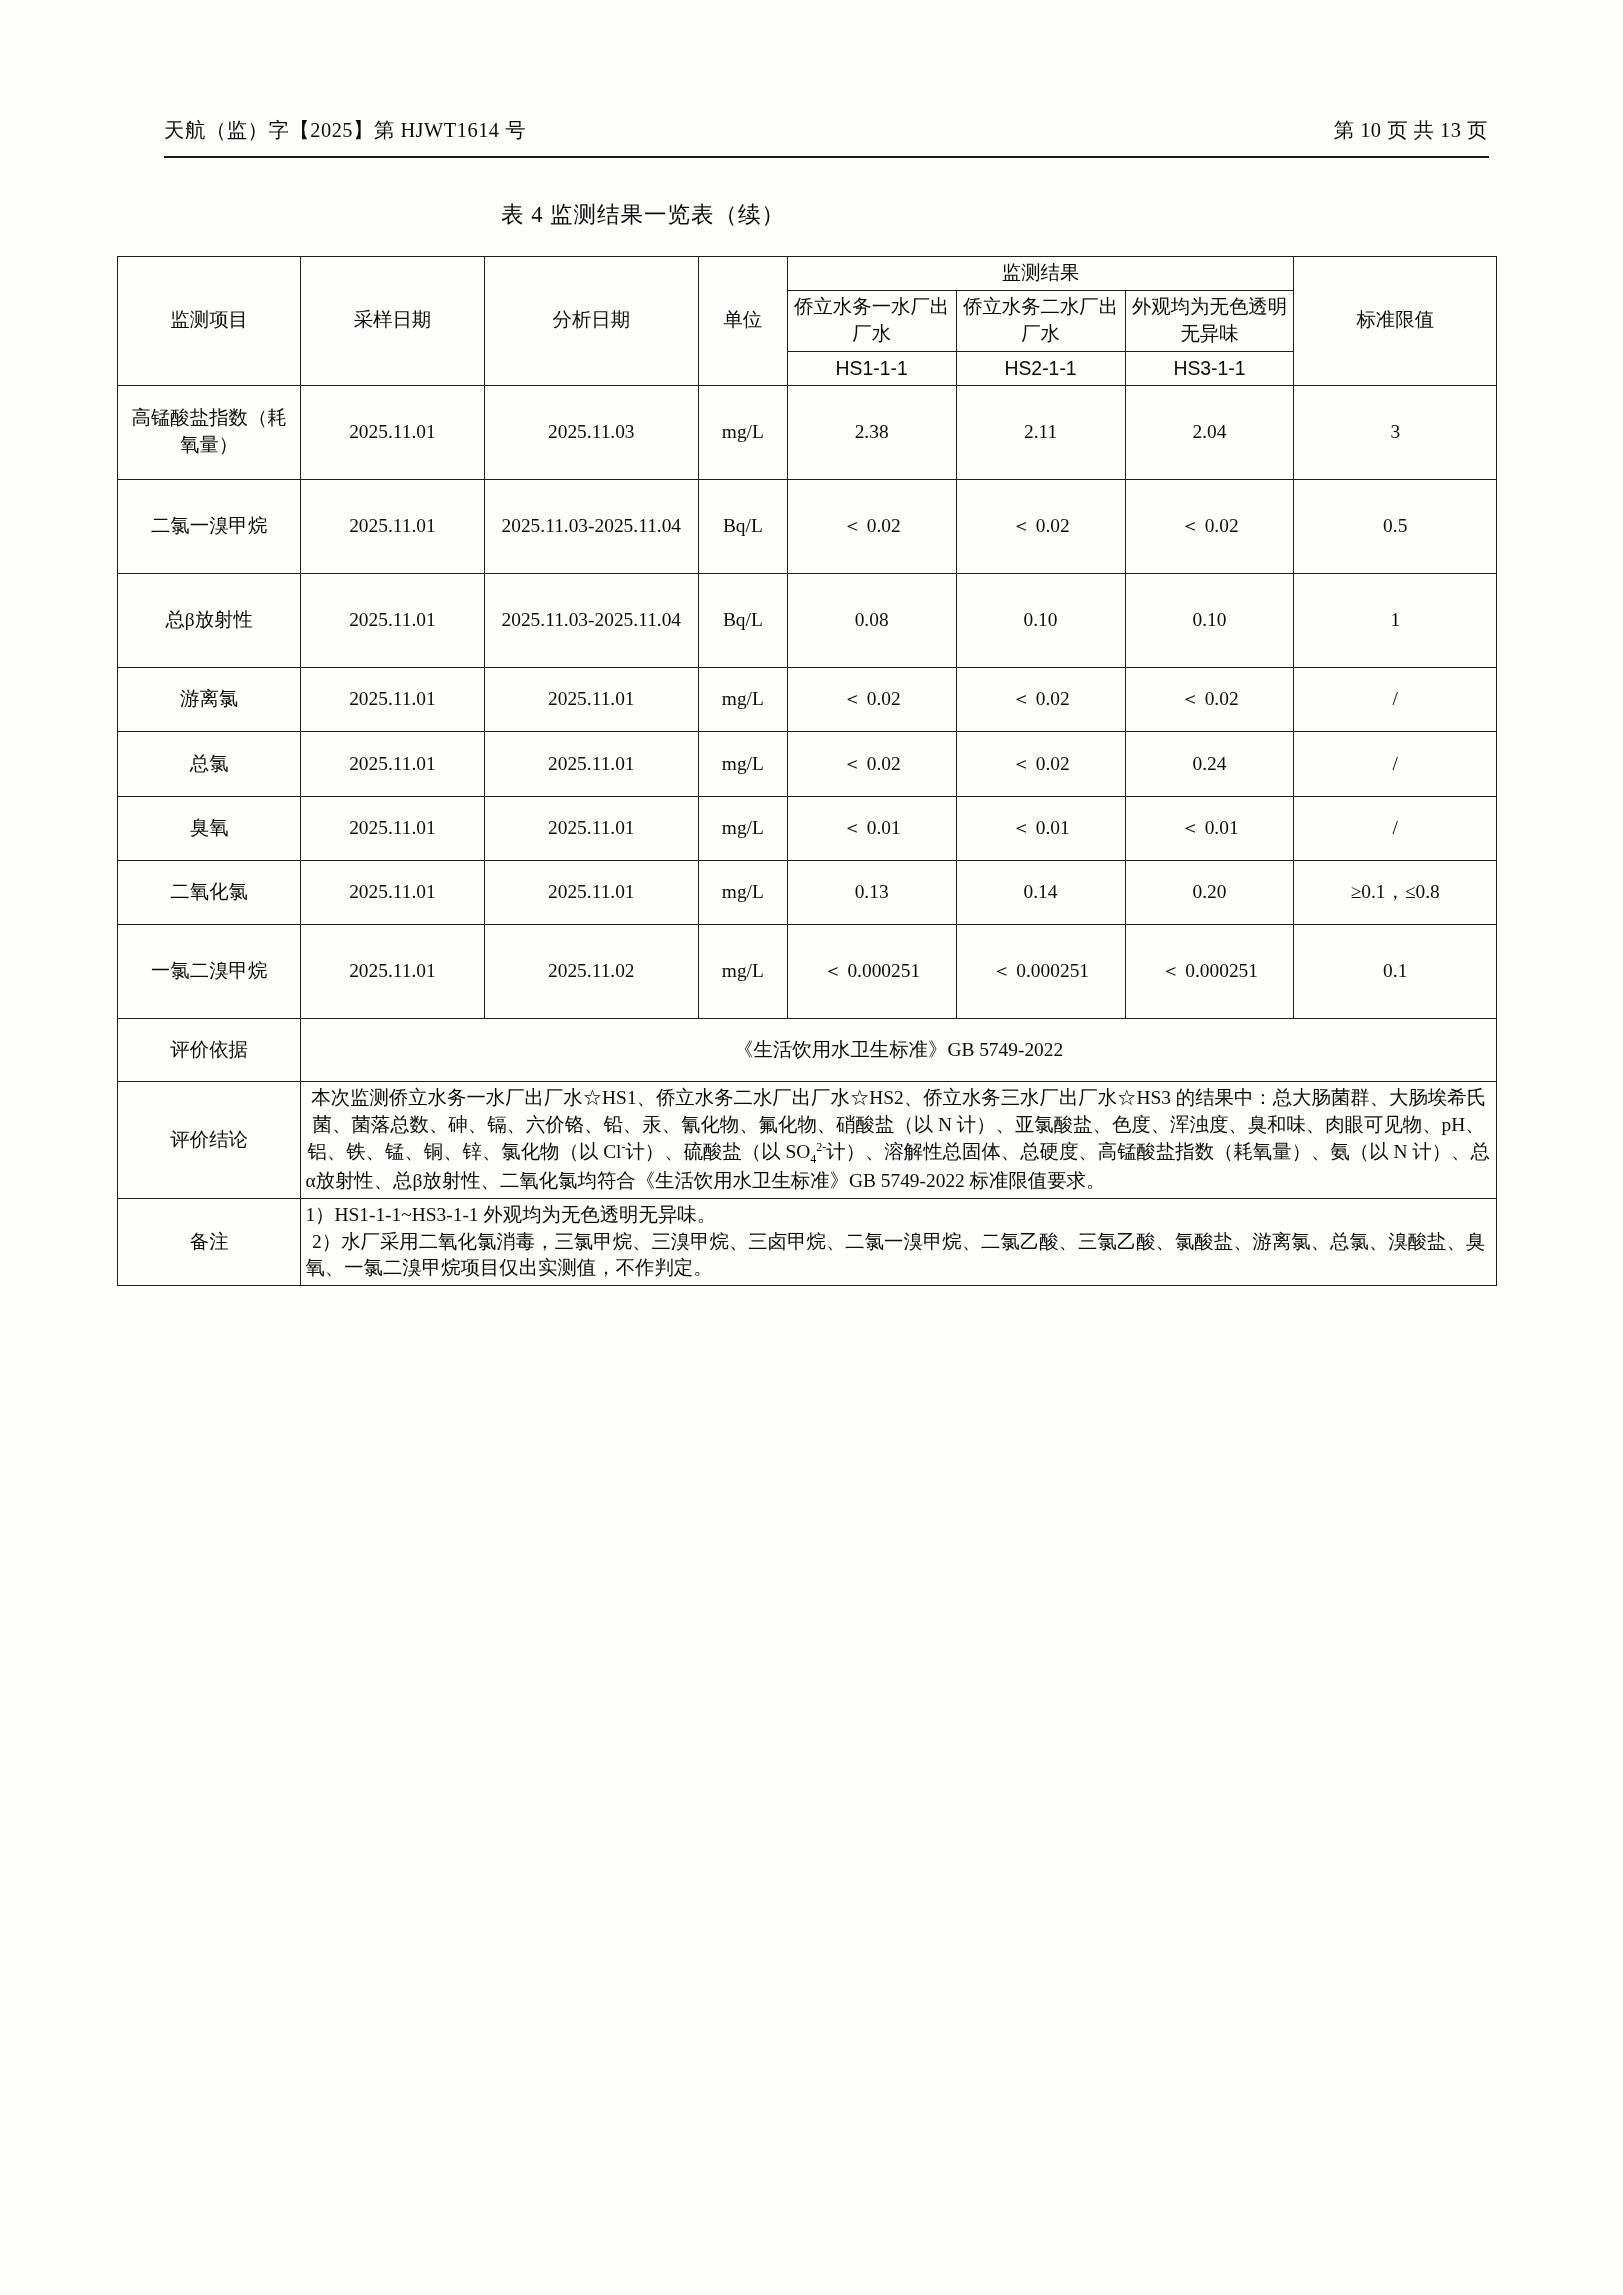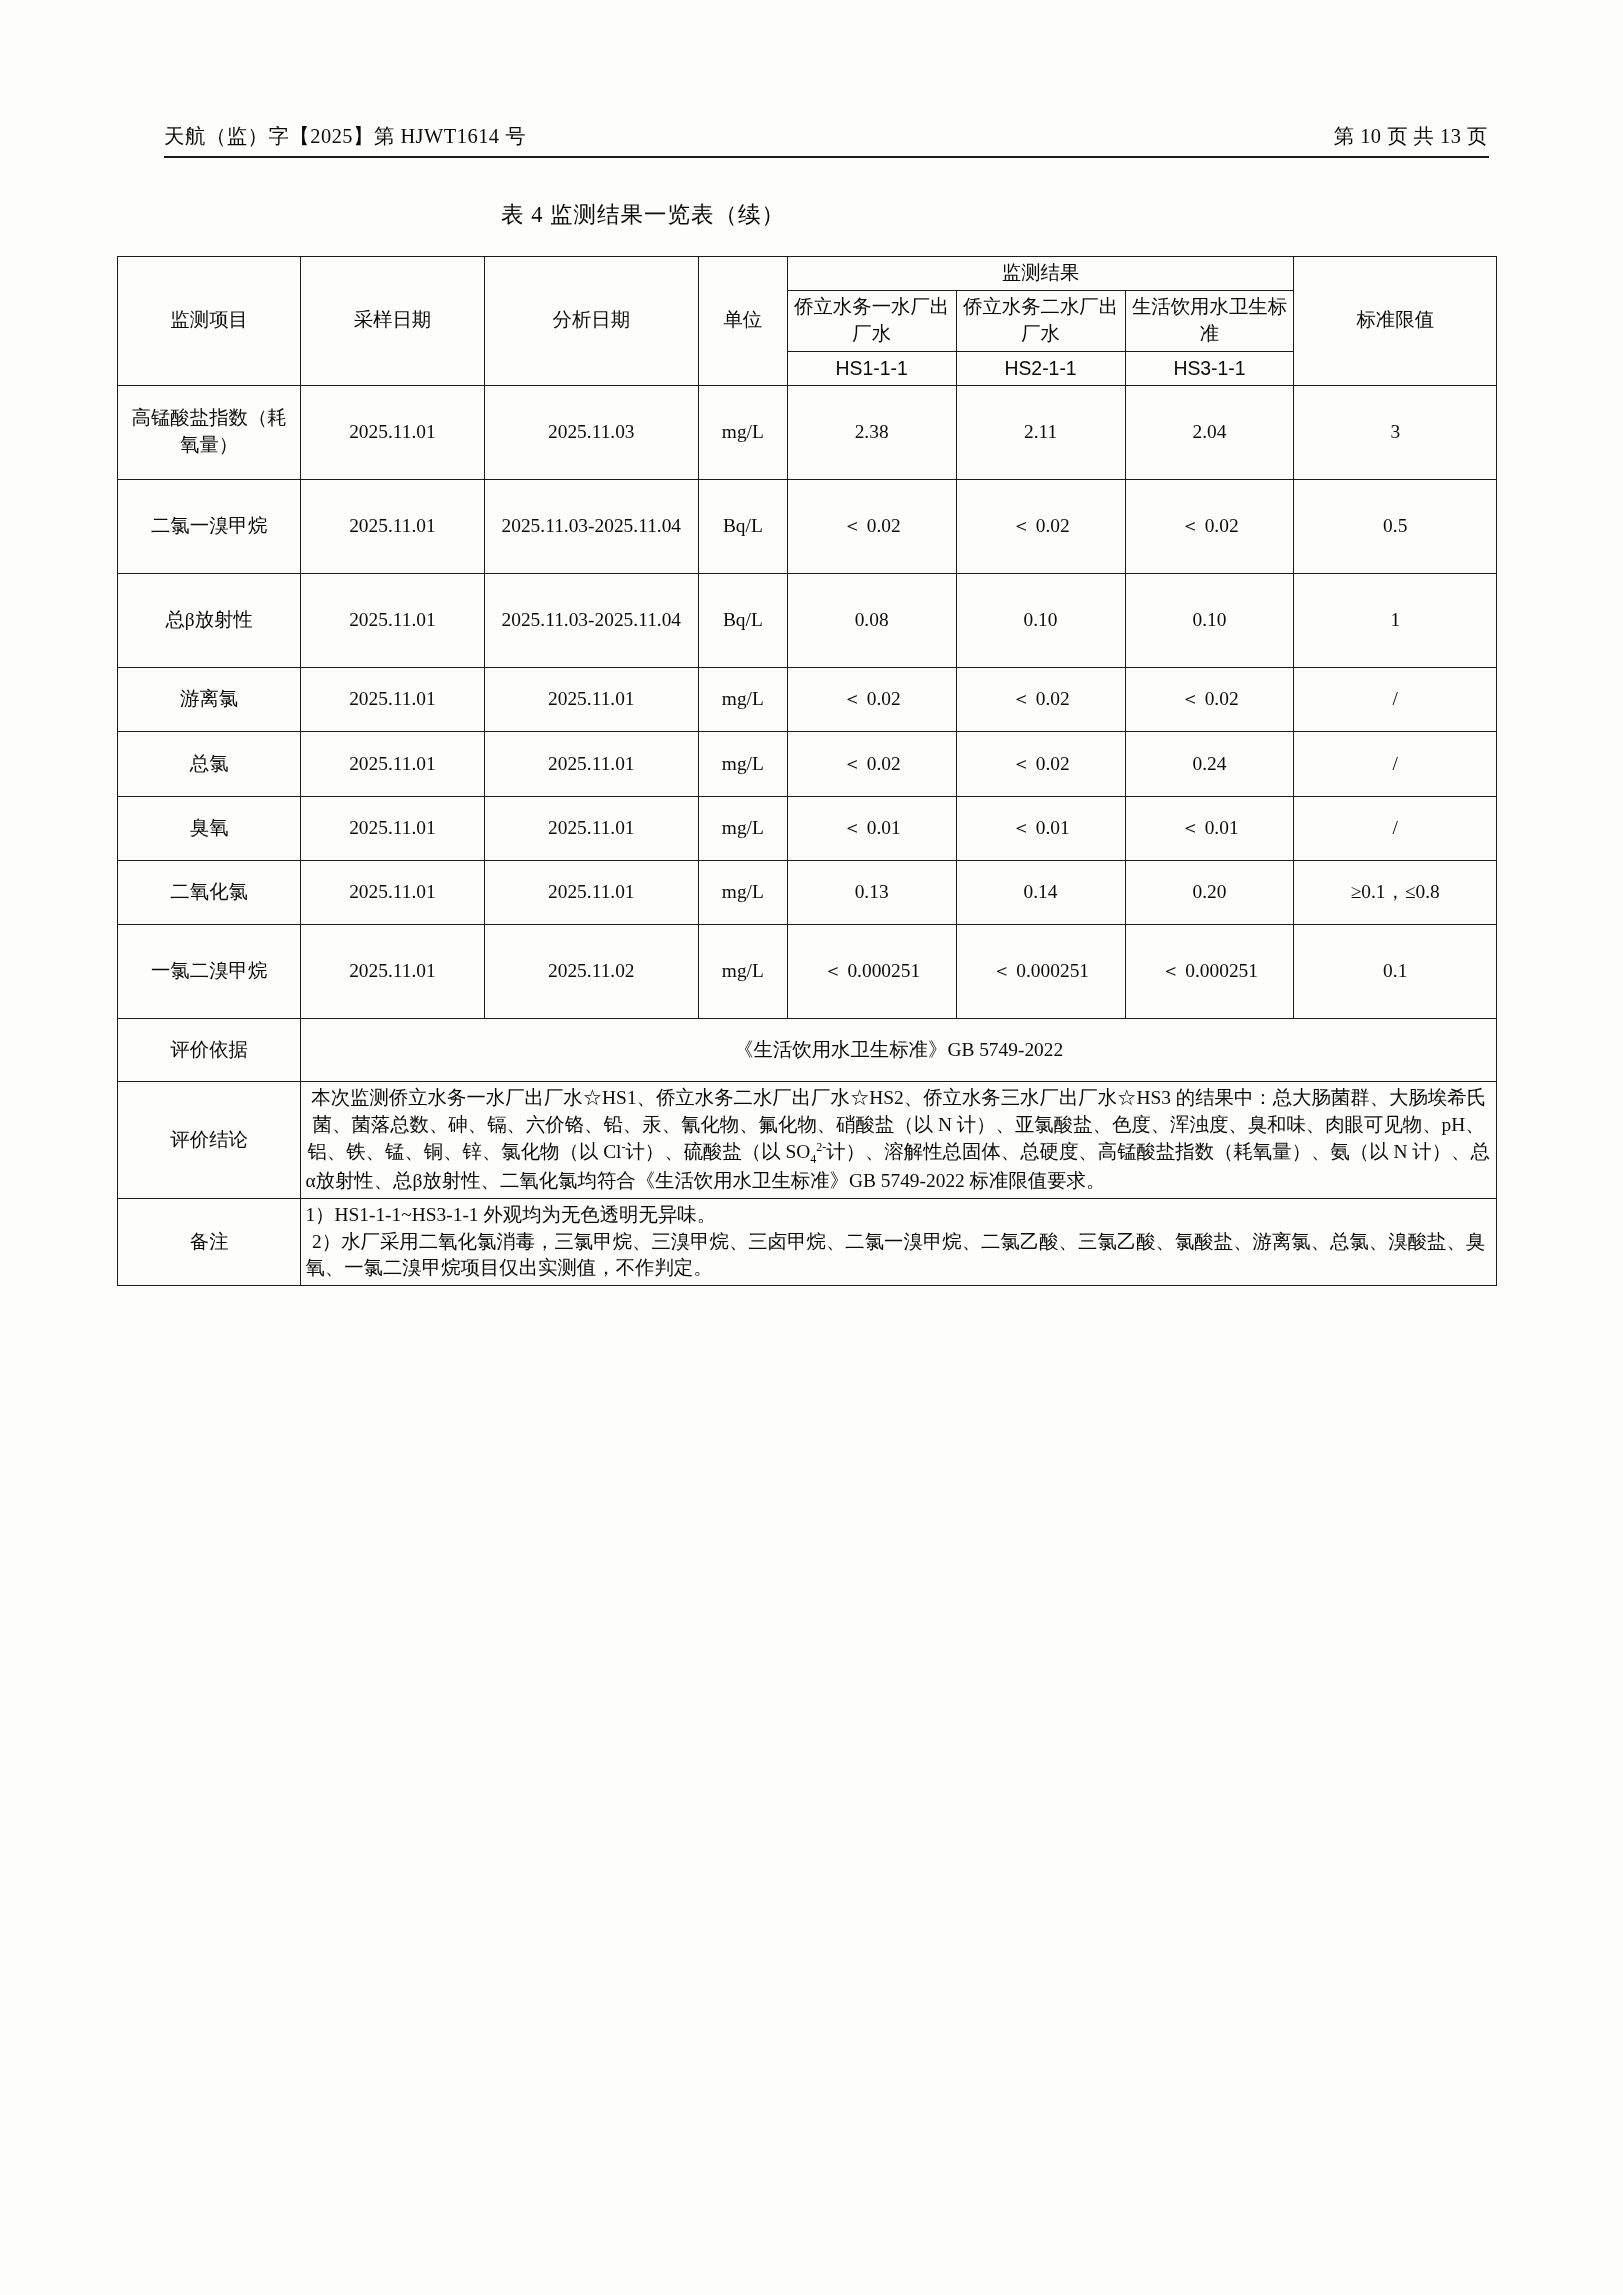--- a/index.html
+++ b/index.html
@@ -20,21 +20,21 @@
     left: 0; top: 0;
     width: 1623px;
     height: 2295px;
     background: #fdfdfb;
   }
 
   
   .doc-header {
     position: absolute;
     left: 164px;
-    top: 122px;
+    top: 116px;
     width: 1324px;
     display: flex;
     justify-content: space-between;
     align-items: baseline;
     font-size: 20.4px;
     letter-spacing: 0.5px;
   }
   .doc-header .left  { white-space: nowrap; }
   .doc-header .right { white-space: nowrap; }
   .header-rule {
@@ -145,21 +145,21 @@
         <th rowspan="3" class="hdr-tall">监测项目</th>
         <th rowspan="3">采样日期</th>
         <th rowspan="3">分析日期</th>
         <th rowspan="3">单位</th>
         <th colspan="3">监测结果</th>
         <th rowspan="3">标准限值</th>
       </tr>
       <tr>
         <th class="hdr-wrap">侨立水务一水厂出厂水</th>
         <th class="hdr-wrap">侨立水务二水厂出厂水</th>
-        <th class="hdr-wrap">生活饮用水卫生标准</th>
+        <th class="hdr-wrap">外观均为无色透明无异味</th>
       </tr>
       <tr>
         <th class="hdr-code">HS1-1-1</th>
         <th class="hdr-code">HS2-1-1</th>
         <th class="hdr-code">HS3-1-1</th>
       </tr>
     </thead>
     <tbody>
       <tr class="data-row tall-row">
         <td class="row-item">高锰酸盐指数（耗氧量）</td>

